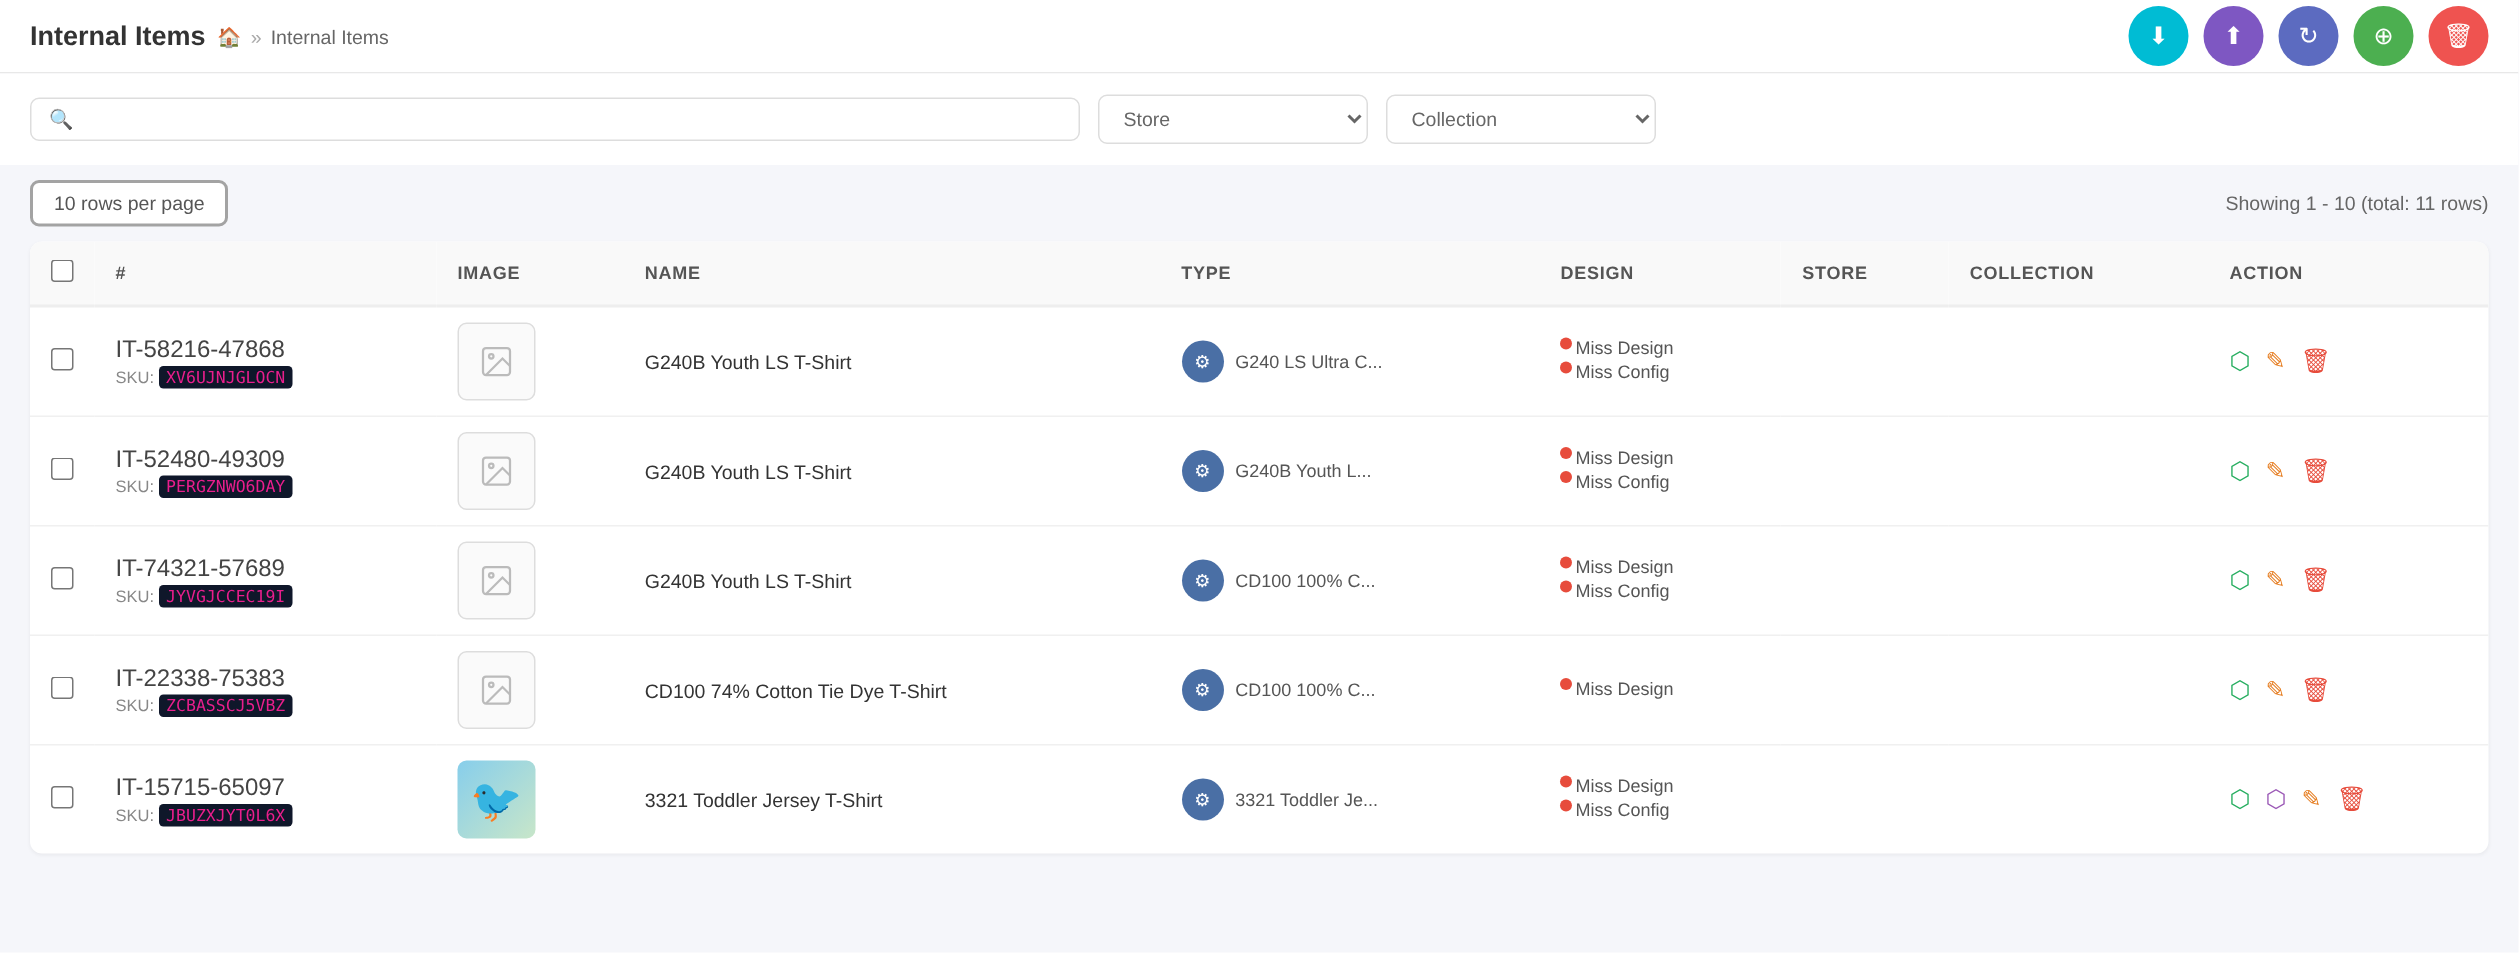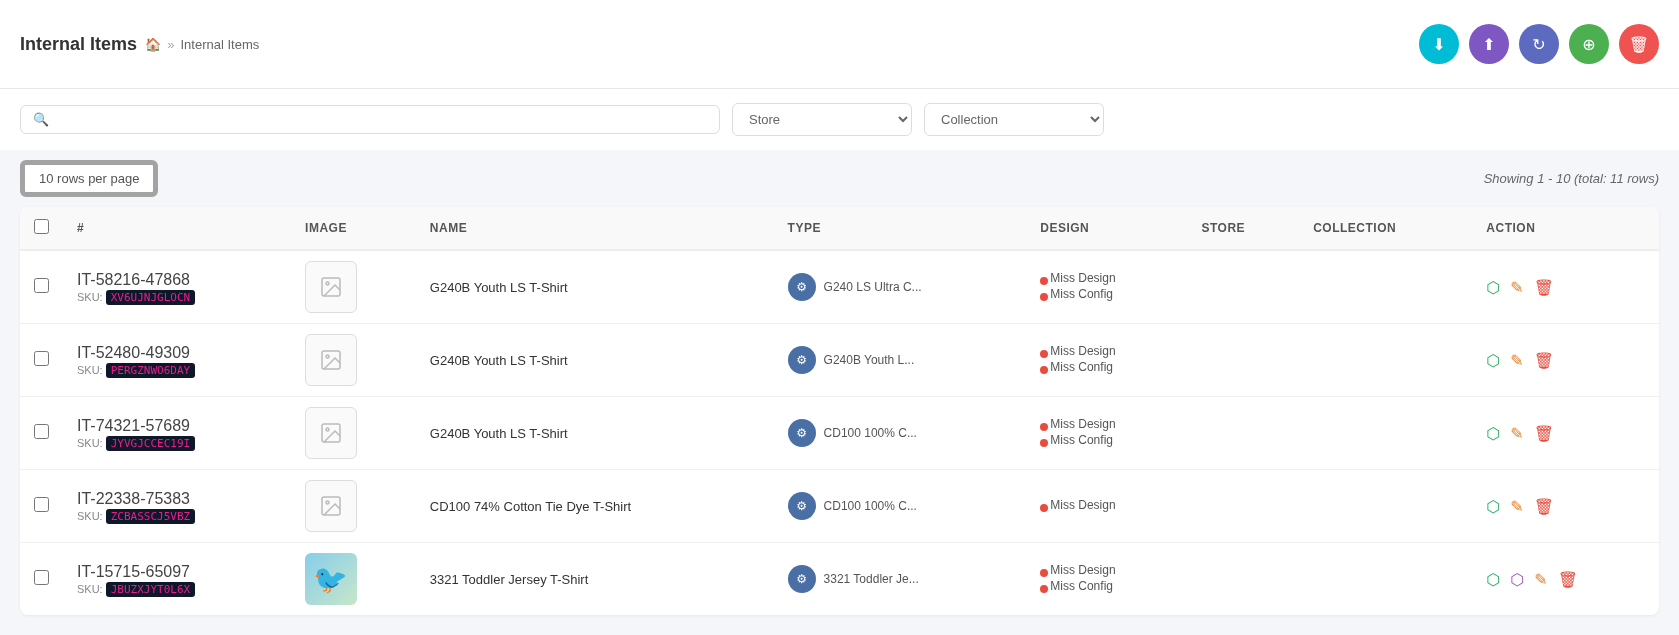--- a/index.html
+++ b/index.html
@@ -1,56 +1,56 @@
 <!DOCTYPE html>
 <html><head>
   <meta charset="utf-8">
   <style>
     * { box-sizing: border-box; margin: 0; padding: 0; }
     body { font-family: -apple-system, BlinkMacSystemFont, 'Segoe UI', sans-serif; background: #f5f6fa; color: #333; font-size: 13px; }
 
-    .header { display: flex; align-items: center; justify-content: space-between; padding: 24px 20px; background: #fff; border-bottom: 1px solid #e8e8e8; }
+    .header { display: flex; align-items: center; justify-content: space-between; padding: 4px 20px; background: #fff; border-bottom: 1px solid #e8e8e8; }
     .header-left { display: flex; align-items: center; gap: 8px; }
     .header-title { font-size: 18px; font-weight: 600; color: #333; }
     .breadcrumb { display: flex; align-items: center; gap: 6px; color: #666; font-size: 13px; }
     .breadcrumb-sep { color: #aaa; }
     .home-icon { color: #4a90d9; cursor: pointer; }
     .header-actions { display: flex; gap: 10px; }
     .action-btn { width: 40px; height: 40px; border-radius: 50%; border: none; cursor: pointer; display: flex; align-items: center; justify-content: center; font-size: 16px; color: #fff; }
 
     .toolbar { padding: 14px 20px; background: #fff; }
     .filters { display: flex; gap: 12px; align-items: center; }
     .search-box { display: flex; align-items: center; border: 1px solid #ddd; border-radius: 6px; padding: 6px 12px; background: #fff; flex: 1; max-width: 700px; }
     .search-box input { border: none; outline: none; width: 100%; font-size: 13px; color: #333; background: transparent; }
     .search-icon { color: #aaa; margin-right: 8px; }
     .filter-select { border: 1px solid #ddd; border-radius: 6px; padding: 7px 12px; font-size: 13px; color: #666; background: #fff; min-width: 180px; }
 
     .table-controls { display: flex; align-items: center; justify-content: space-between; padding: 10px 20px; background: #f5f6fa; }
-    .rows-btn { border: 5px solid #a3a3a3; border-radius: 6px; padding: 6px 14px; background: #fff; font-size: 13px; cursor: pointer; color: #555; }
-    .showing-text { font-size: 13px; color: #666; font-style: italic; }
+    .rows-btn { border: 2px solid #a3a3a3; border-radius: 6px; padding: 6px 14px; background: #fff; font-size: 13px; cursor: pointer; color: #555; }
+    .showing-text { font-size: 13px; color: #666; }
 
     .table-container { padding: 0 20px 20px; }
     table { width: 100%; border-collapse: collapse; background: #fff; border-radius: 8px; overflow: hidden; box-shadow: 0 1px 3px rgba(0,0,0,0.06); }
     thead tr { background: #f9f9f9; border-bottom: 2px solid #eee; }
     th { padding: 12px 14px; text-align: left; font-size: 12px; font-weight: 600; color: #555; text-transform: uppercase; letter-spacing: 0.5px; }
     td { padding: 10px 14px; border-bottom: 1px solid #f0f0f0; vertical-align: middle; }
     tr:last-child td { border-bottom: none; }
     .checkbox-col { width: 40px; }
 
     .item-id { font-size: 16px; color: #444; font-weight: 500; }
     .item-sku { font-size: 11px; color: #888; margin-top: 2px; }
     .sku-value { color: #e91e8c; background: #0f172a; padding: 1px 5px; border-radius: 3px; font-size: 11px; font-family: monospace; }
 
     .img-placeholder { width: 52px; height: 52px; border: 1px solid #ddd; border-radius: 6px; display: flex; align-items: center; justify-content: center; color: #bbb; font-size: 20px; background: #fafafa; }
 
     .type-badge { display: flex; align-items: center; gap: 8px; }
     .type-icon { width: 28px; height: 28px; background: #4a6fa5; border-radius: 50%; display: flex; align-items: center; justify-content: center; color: #fff; font-size: 12px; flex-shrink: 0; }
     .type-text { font-size: 12px; color: #555; }
 
-    .design-item { display: flex; align-items: flex-end; gap: 2px; font-size: 12px; color: #555; margin-bottom: 2px; }
+    .design-item { display: flex; align-items: flex-start; gap: 2px; font-size: 12px; color: #555; margin-bottom: 2px; }
     .dot { width: 8px; height: 8px; border-radius: 50%; background: #e74c3c; display: inline-block; flex-shrink: 0; }
 
     .row-actions { display: flex; align-items: center; gap: 10px; }
     .act-icon { cursor: pointer; font-size: 16px; }
     .act-green { color: #27ae60; }
     .act-orange { color: #e67e22; }
     .act-red { color: #e74c3c; }
     .act-purple { color: #9b59b6; }
 
     input[type="checkbox"] { width: 15px; height: 15px; cursor: pointer; accent-color: #4a6fa5; }

